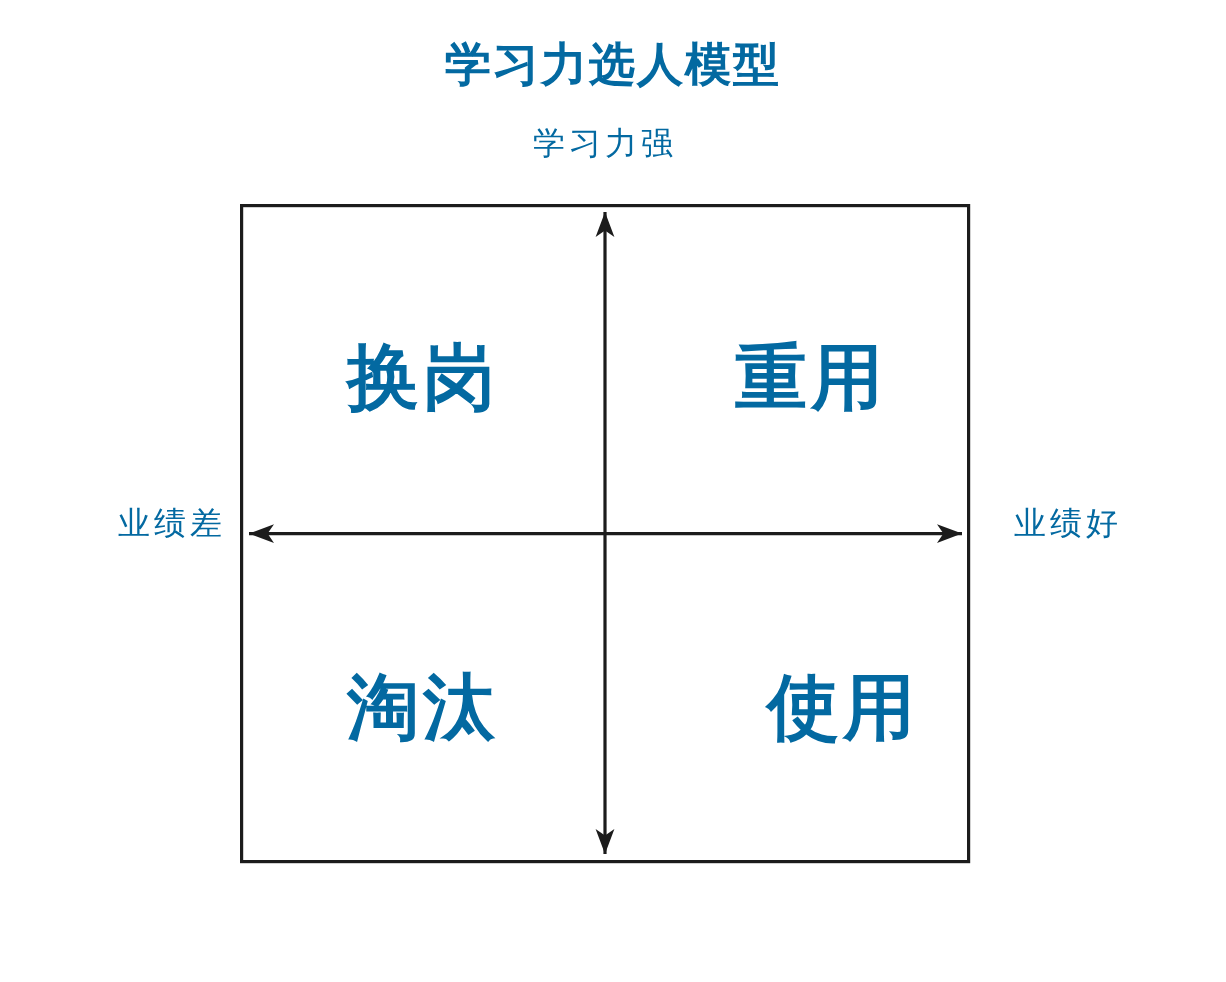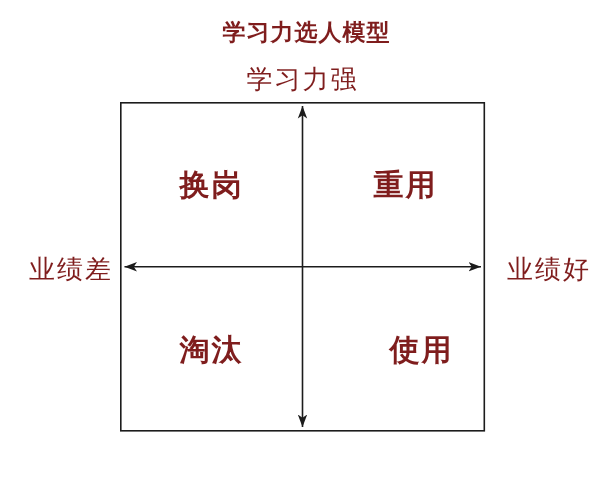--- a/index.html
+++ b/index.html
@@ -6,37 +6,37 @@
     margin: 0;
     padding: 0;
     background: #ffffff;
   }
   .stage {
     position: relative;
     width: 613px;
     height: 491px;
     background: #ffffff;
     font-family: "Liberation Sans", sans-serif;
-    color: #7f1d1d;
+    color: #0369a1;
     overflow: hidden;
   }
   .diagram-title {
     position: absolute;
     top: 17px;
     left: 0;
     width: 613px;
     text-align: center;
     font-size: 23px;
     font-weight: bold;
     letter-spacing: 1px;
     font-family: "Liberation Sans", sans-serif;
   }
   .axis-label {
     position: absolute;
-    font-size: 26px;
+    font-size: 16px;
     font-weight: normal;
     letter-spacing: 2px;
     font-family: Liberation Sans, sans-serif;
     white-space: nowrap;
   }
   .axis-top {
     top: 62px;
     left: 120px;
     width: 365px;
     text-align: center;
@@ -55,21 +55,21 @@
   }
   .axis-right {
     top: 252px;
     left: 507px;
     text-align: right;
   }
   .quad-label {
     position: absolute;
     width: 183px;
     text-align: center;
-    font-size: 30px;
+    font-size: 36px;
     font-weight: bold;
     letter-spacing: 2px;
     font-family: "Liberation Sans", sans-serif;
   }
   .quad-tl { left: 120px; top: 165px; }
   .quad-tr { left: 302px; top: 165px; padding-left: 12px; }
   .quad-bl { left: 120px; top: 330px; }
   .quad-br { left: 302px; top: 330px; margin-left: 28px; }
   .axes-svg {
     position: absolute;

